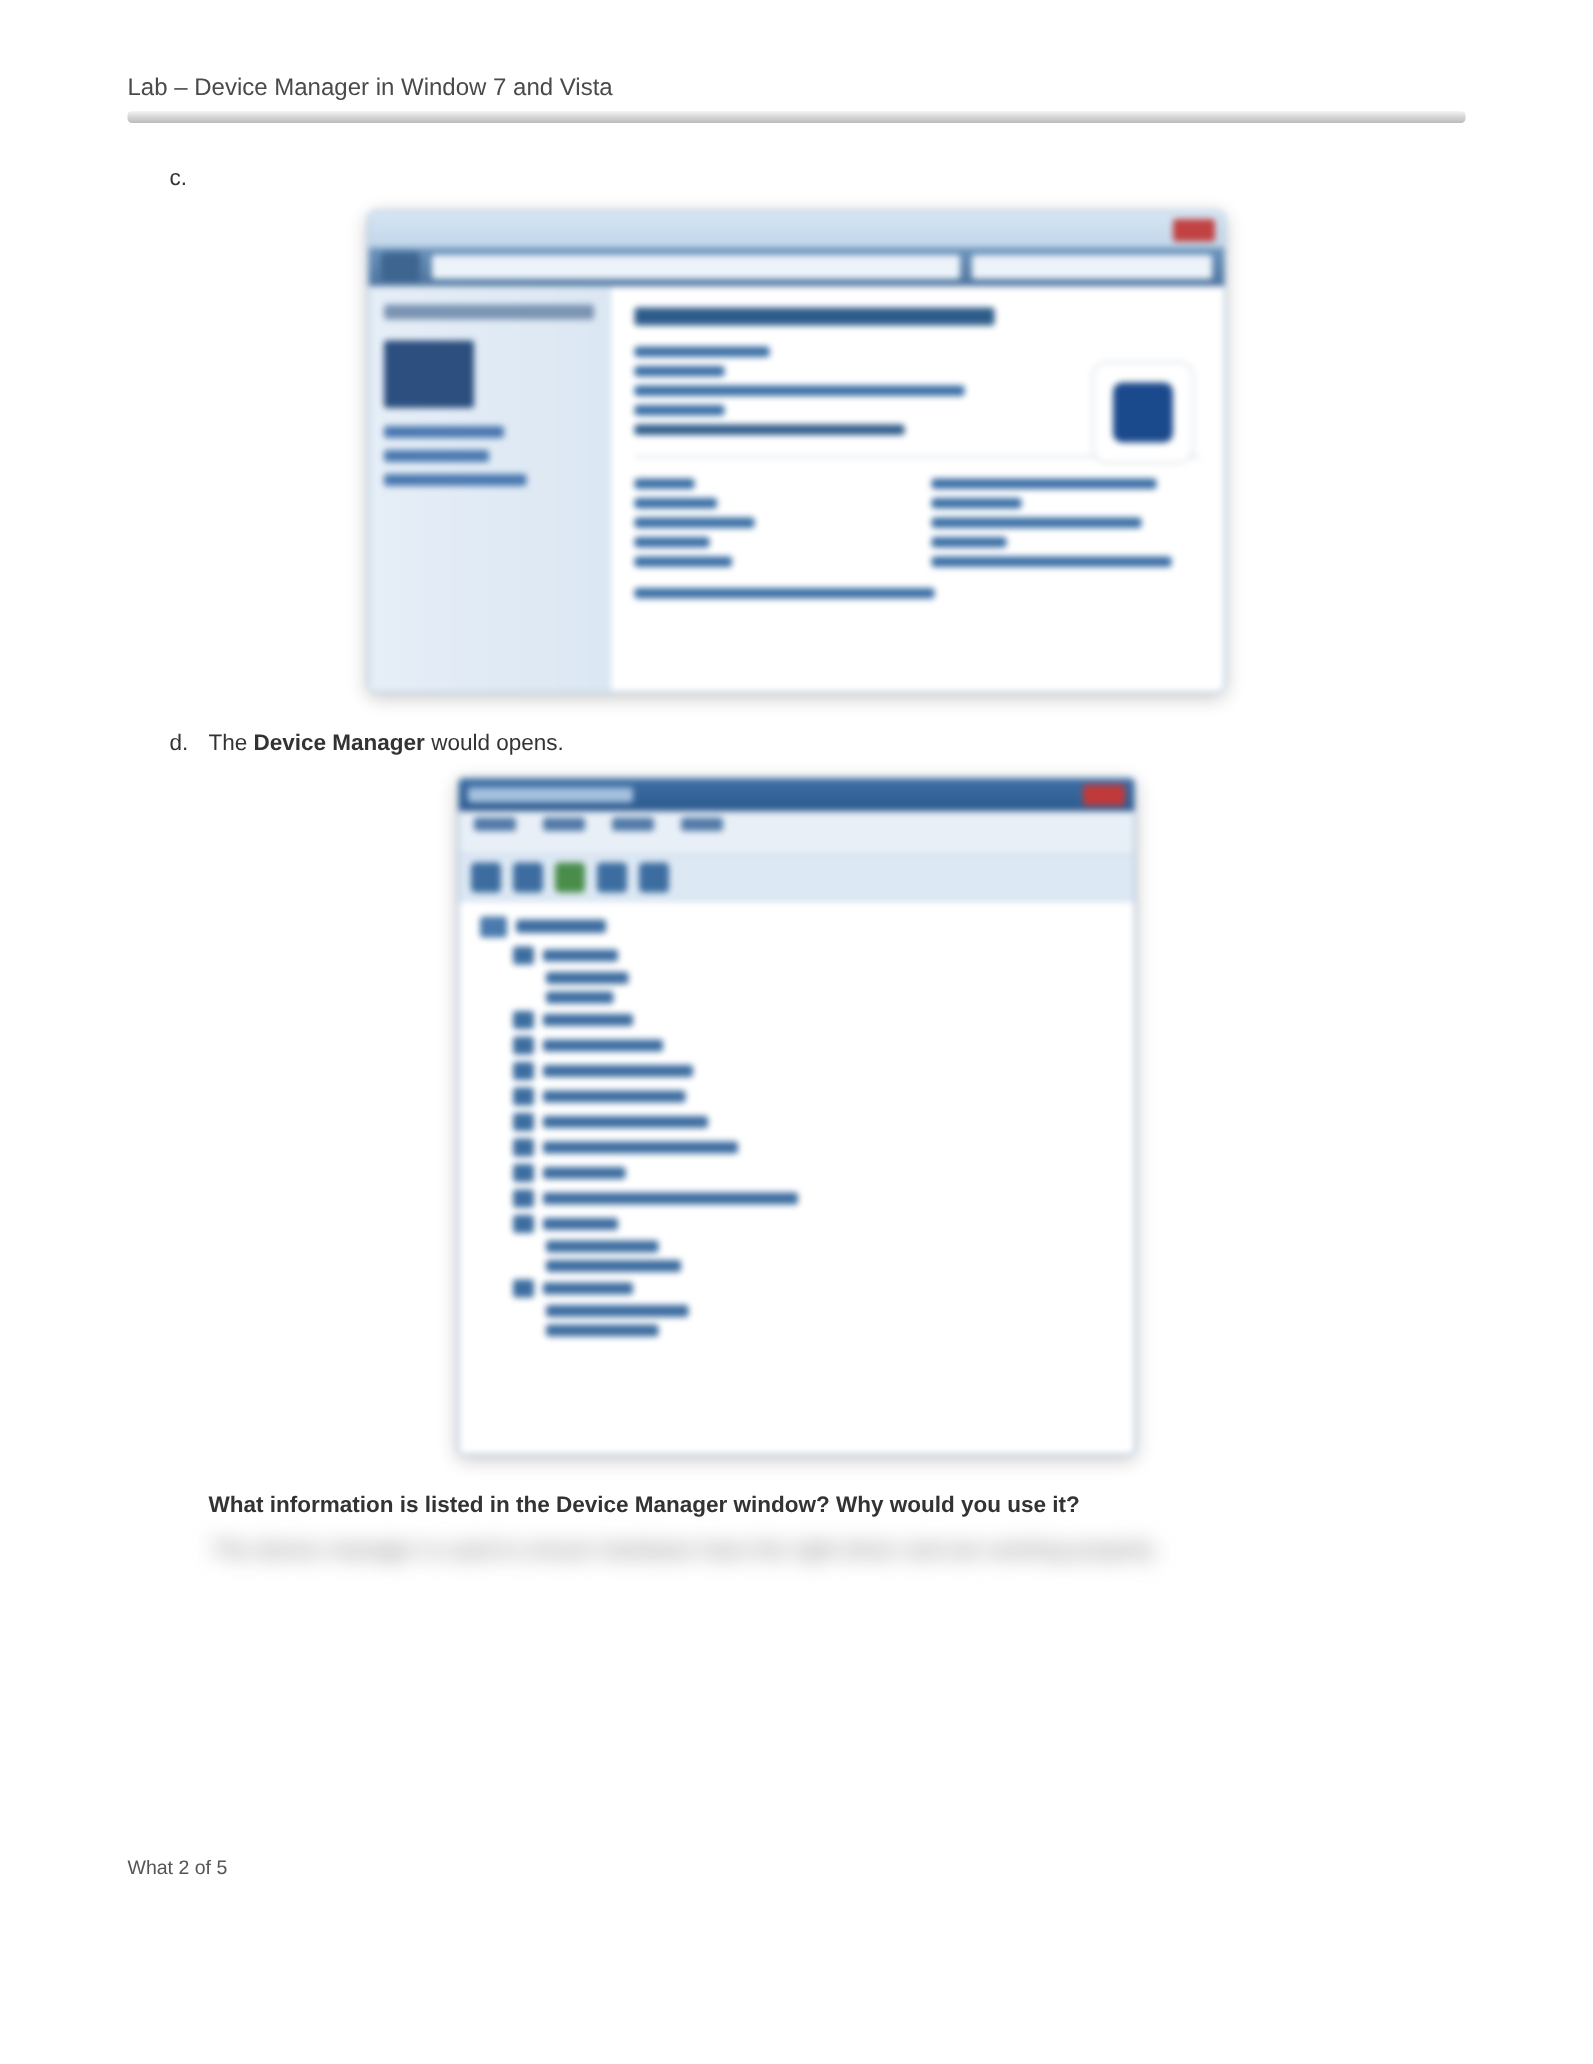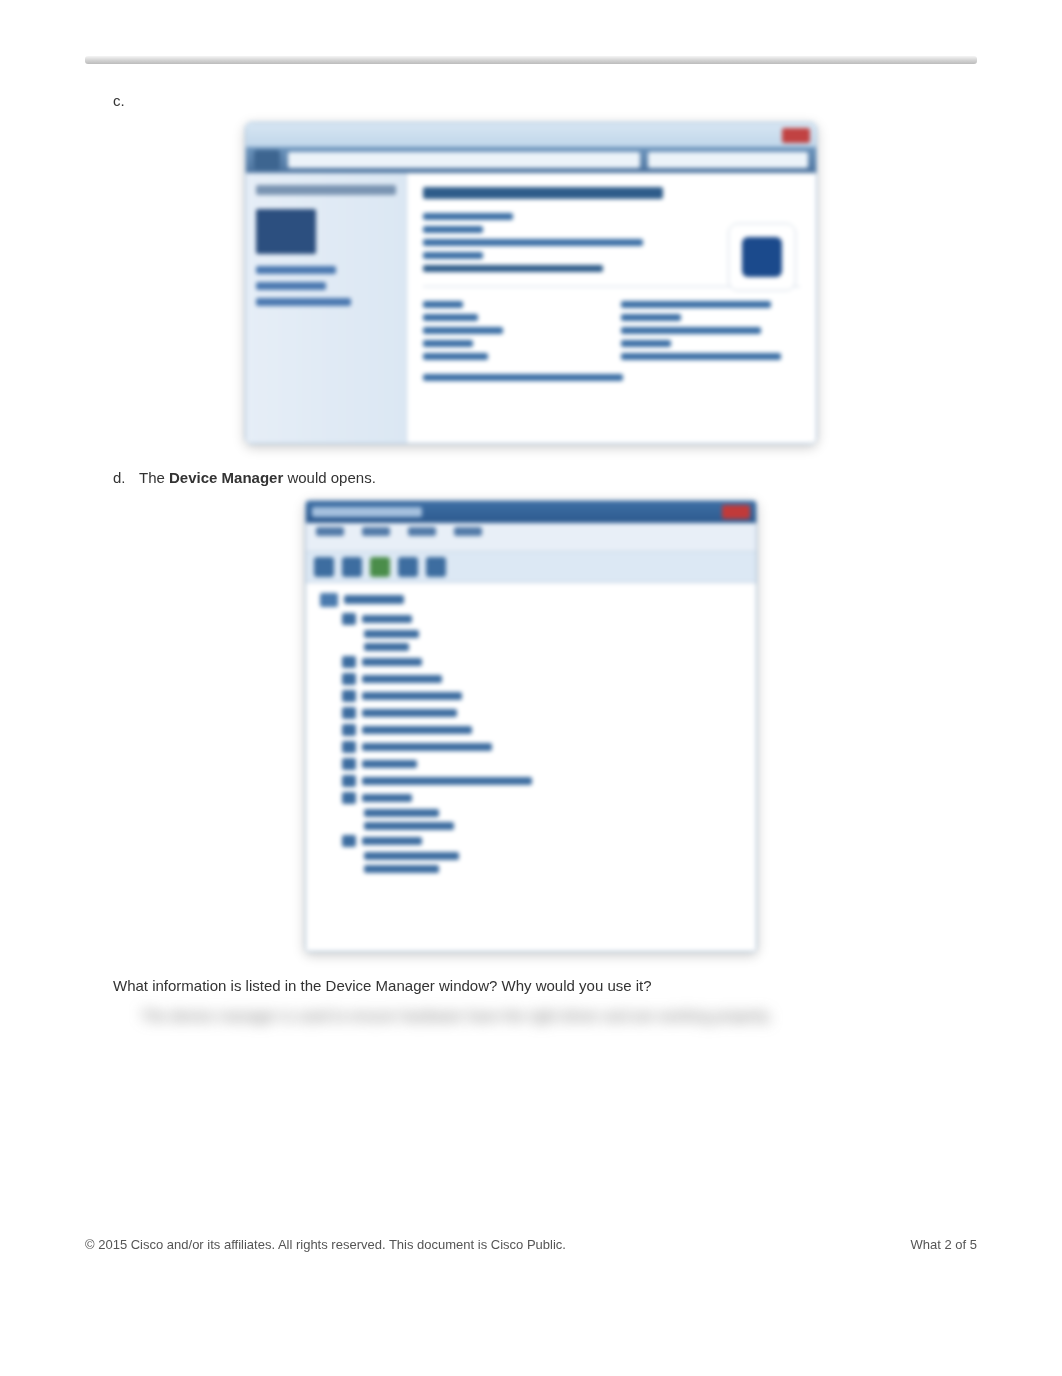--- a/index.html
+++ b/index.html
@@ -38,22 +38,24 @@
 .step .letter {
   width: 26px;
   flex: 0 0 26px;
 }
 .figure {
   display: flex;
   justify-content: center;
   margin: 6px 0 22px 0;
 }
 .indent-text {
+  margin-left: 26px;
   font-size: 15px;
   line-height: 1.55;
+  font-weight: bold;
 }
 .blurred-answer {
   margin-left: 28px;
   margin-top: 10px;
   filter: blur(7px);
   font-size: 15px;
   color: #666;
   user-select: none;
 }
 .footer {
@@ -291,20 +293,21 @@
 .dm-node .lbl {
   height: 8px;
   background: #3d6da0;
   border-radius: 2px;
 }
 </style>
 </head>
 <body>
 
 <div class="page">
+  <div class="header-title">Lab – Device Manager in Window 7 and Vista</div>
   <div class="header-rule"></div>
 
   <div class="content">
 
     <div class="step">
       <span class="letter">c.</span>
     </div>
 
     <div class="figure">
       <div class="sys-window">
@@ -456,21 +459,20 @@
       </div>
     </div>
 
     <div class="indent-text">What information is listed in the Device Manager window? Why would you use it?</div>
 
     <div class="blurred-answer">The device manager is used to ensure hardware have the right driver and are working properly.</div>
 
   </div>
 
   <div class="footer">
-    <span>© 2015 Cisco and/or its affiliates. All rights reserved. This document is Cisco Public.</span>
     <span>
       <span>What </span>
       <span>2</span>
       <span> of </span>
       <span>5</span>
     </span>
   </div>
 </div>
 
 </body></html>

